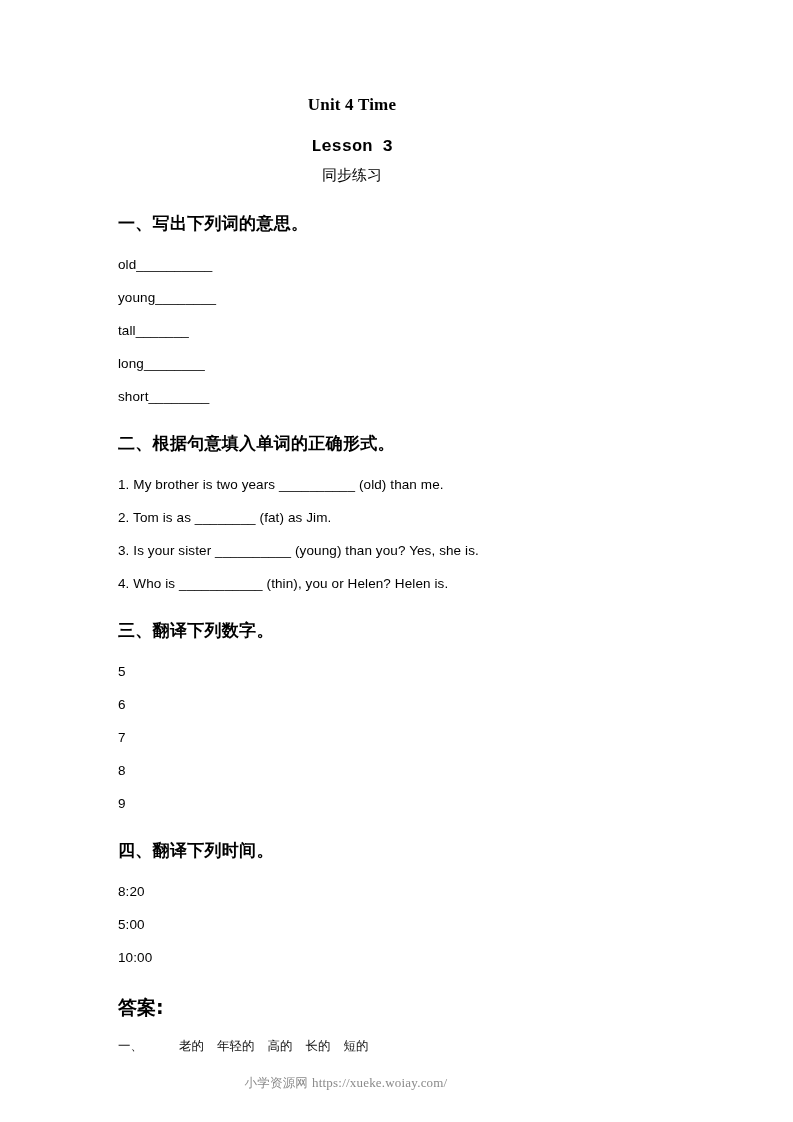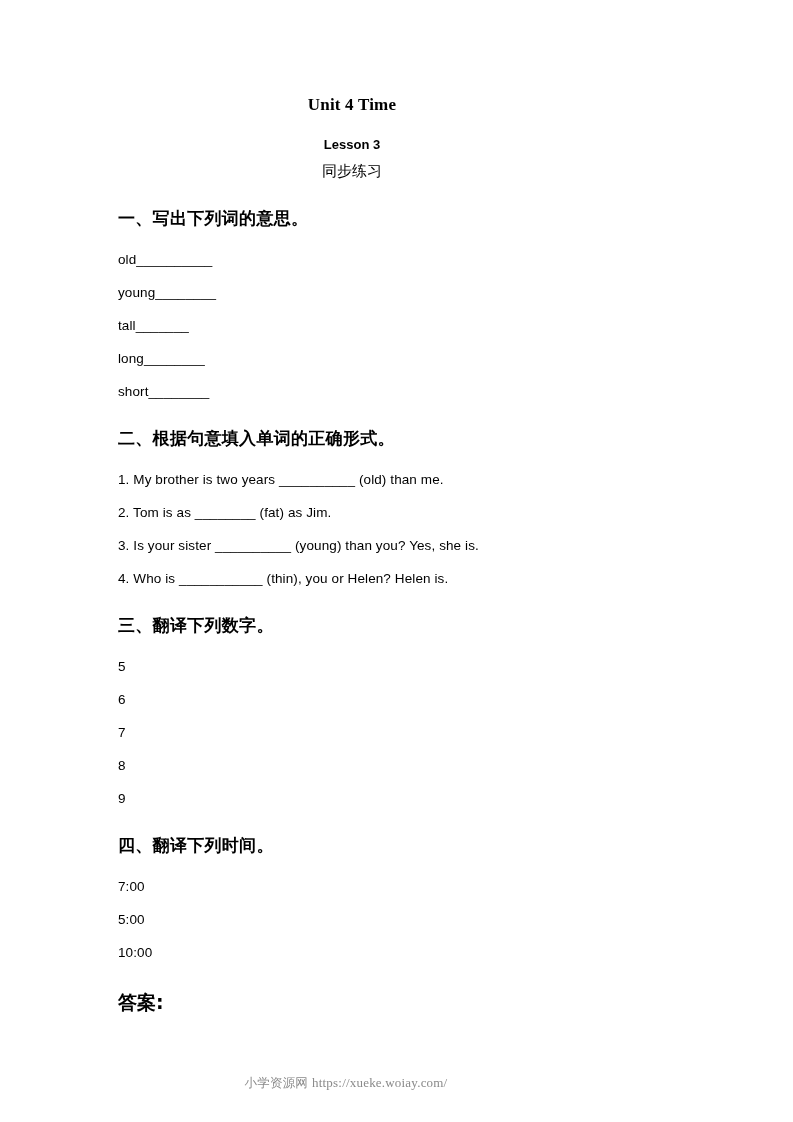--- a/index.html
+++ b/index.html
@@ -29,23 +29,23 @@
   }
   .doc-title {
     font-family: "Liberation Serif", serif;
     font-weight: bold;
     font-size: 17px;
     line-height: 1.1;
     letter-spacing: 0.2px;
     margin-left: 10px;
   }
   .doc-subtitle {
-    font-family: Liberation Sans, sans-serif;
+    font-family: Liberation Mono, monospace;
     font-weight: bold;
-    font-size: 13px;
+    font-size: 17px;
     line-height: 1.1;
     margin-top: 23px;
     margin-left: 10px;
   }
   .doc-subtitle2 {
     font-family: "DejaVu Sans", sans-serif;
     font-weight: normal;
     font-size: 15px;
     line-height: 1.1;
     margin-top: 11px;
@@ -135,26 +135,36 @@
     <div class="section-head">三、翻译下列数字。</div>
     <div class="item first">5</div>
     <div class="item">6</div>
     <div class="item">7</div>
     <div class="item">8</div>
     <div class="item">9</div>
   </div>
 
   <div>
     <div class="section-head">四、翻译下列时间。</div>
-    <div class="item first">7:00</div>
+    <div class="item first">8:20</div>
     <div class="item">5:00</div>
     <div class="item">10:00</div>
   </div>
 
   <div>
     <div class="answers-head">答案:</div>
+    <div class="answer-line">
+      <span class="idx">一、</span>
+      <span class="words">
+        <span>老的</span>
+        <span>年轻的</span>
+        <span>高的</span>
+        <span>长的</span>
+        <span>短的</span>
+      </span>
+    </div>
   </div>
 
   <div class="footer">
     <span>小学资源网</span><span class="site">https://xueke.woiay.com/</span>
   </div>
 
 </div>
 
 </body></html>

